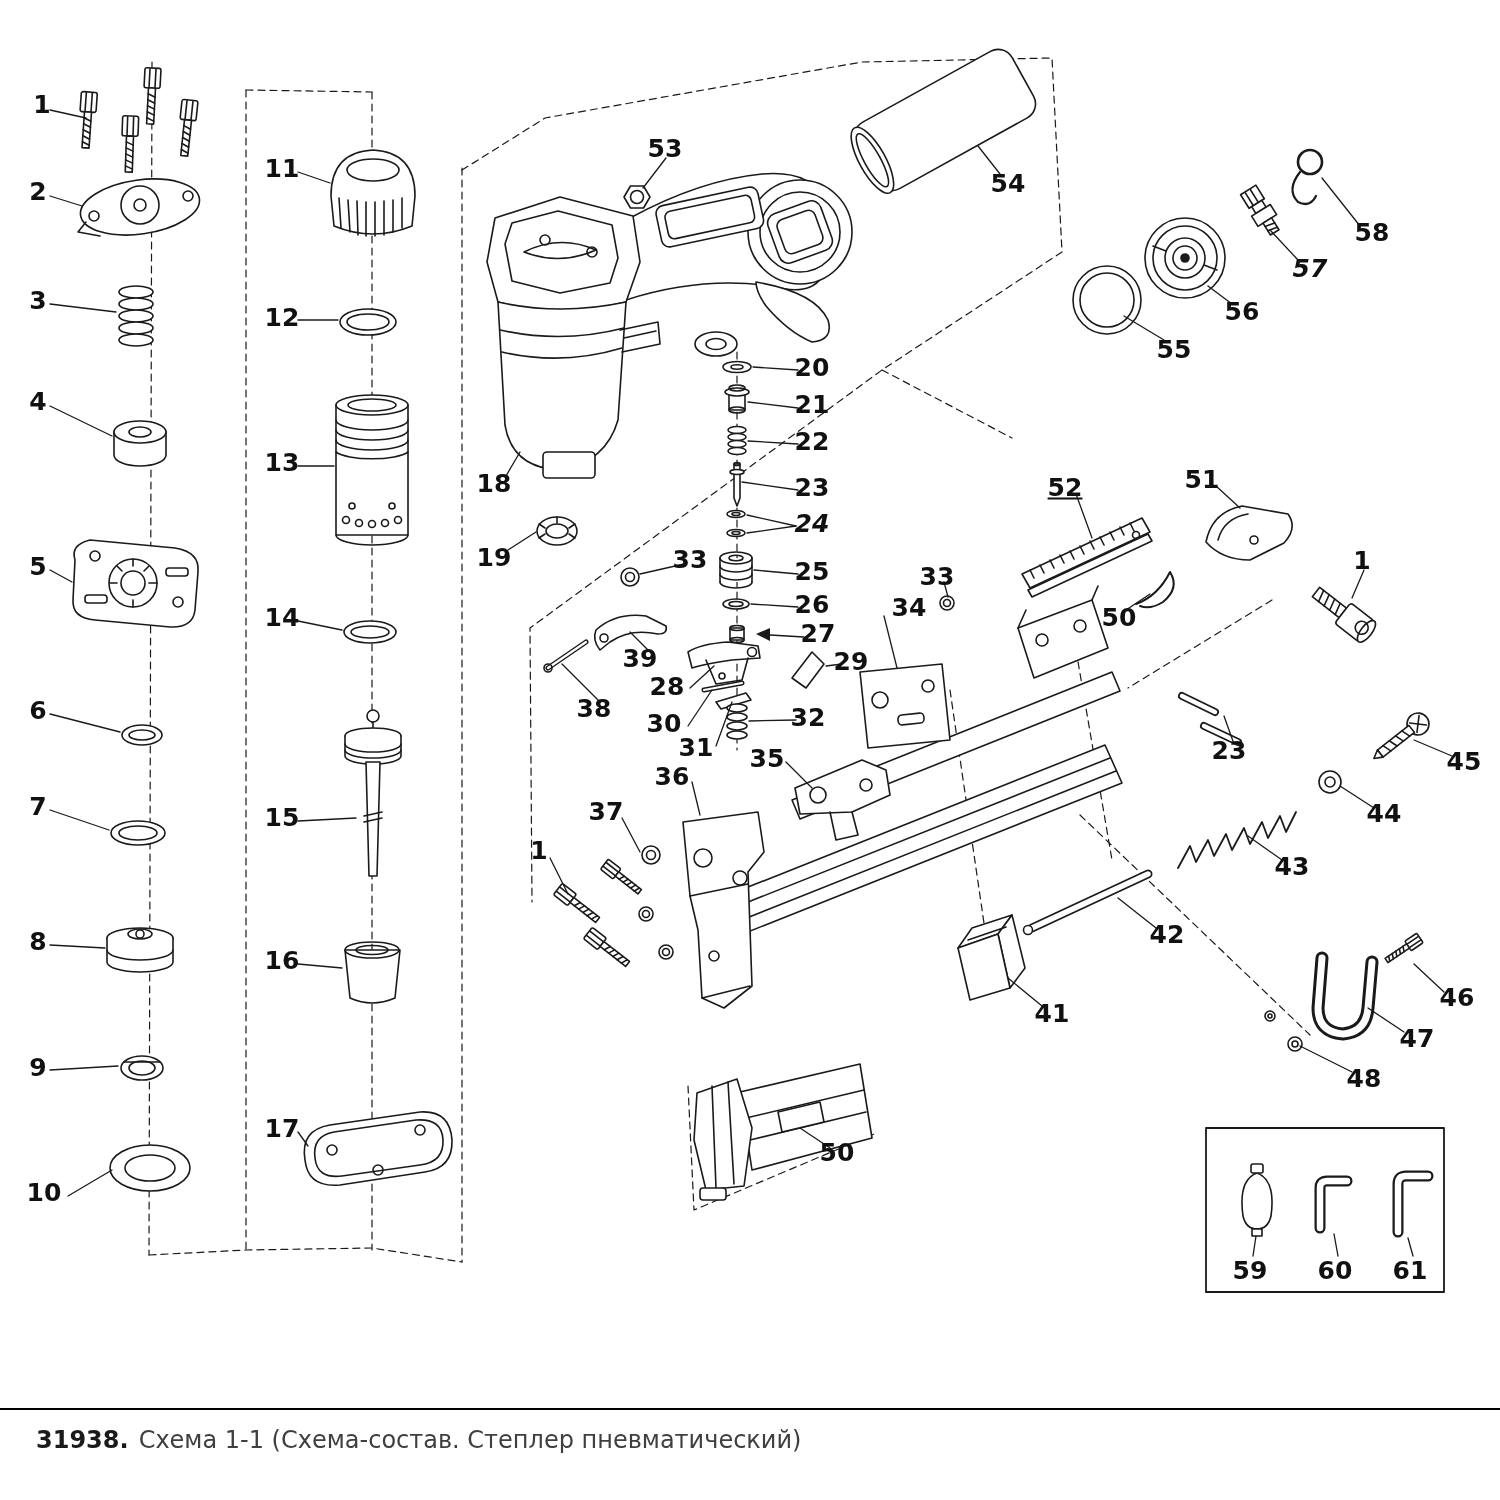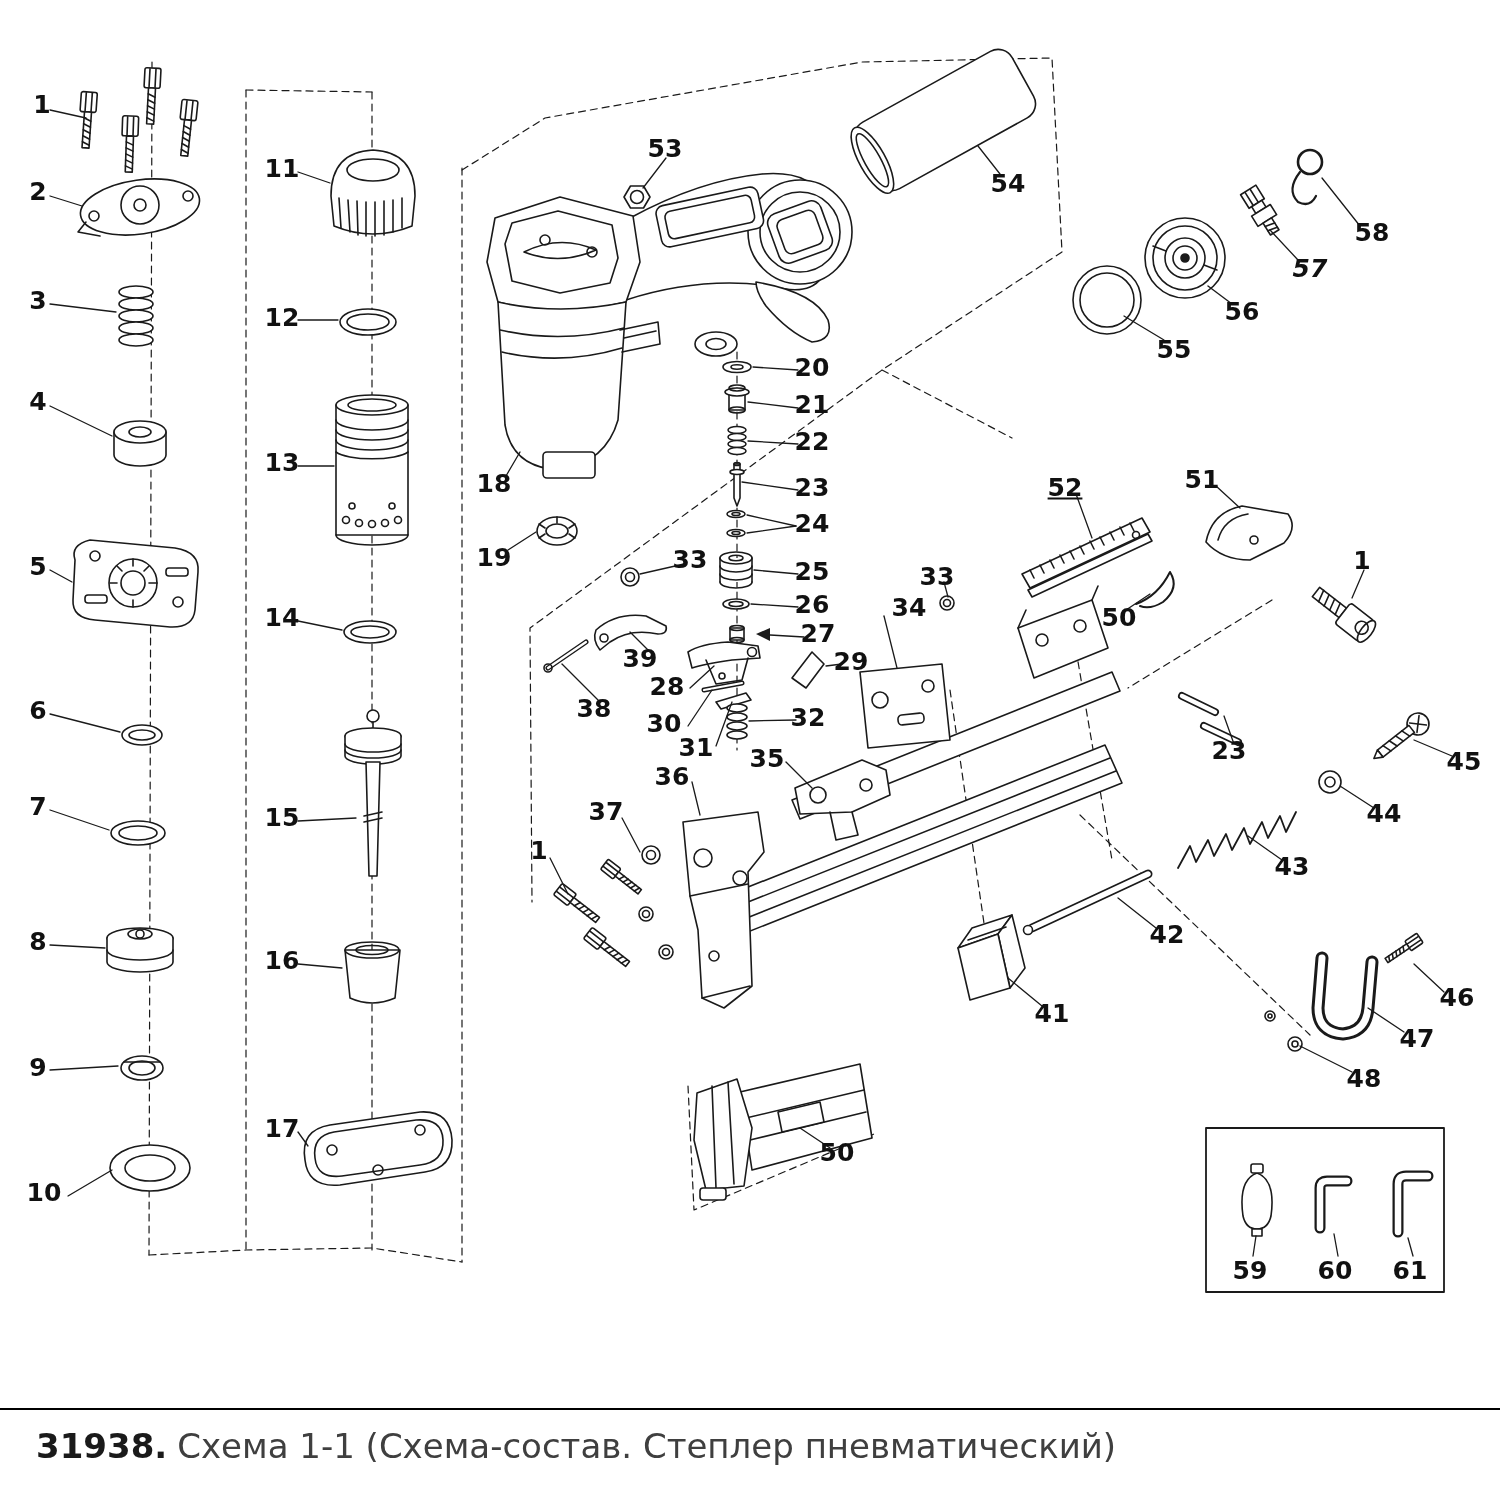--- a/index.html
+++ b/index.html
@@ -7,21 +7,21 @@
         font-family:"DejaVu Sans","Liberation Sans",sans-serif;}
   svg.diagram{position:absolute;top:0;left:0;}
   svg.diagram *{vector-effect:non-scaling-stroke;}
   .callout-layer{position:absolute;top:0;left:0;width:1500px;height:1395px;pointer-events:none;}
   .callout{position:absolute;transform:translate(-50%,-50%);font-weight:bold;font-size:25px;
            color:#111;white-space:nowrap;}
   .footer{position:absolute;top:1408px;left:0;width:1500px;border-top:2px solid #000;}
   .footer-row{display:flex;align-items:center;gap:40px;padding:16px 0 0 36px;}
   .logo{display:flex;align-items:center;gap:12px;background:#58585b;padding:6px 22px;height:50px;box-sizing:border-box;}
   .logo-text{color:#fff;font-weight:bold;font-size:34px;letter-spacing:3px;line-height:1;}
-  .footer-title{font-size:34px;color:#3f3f3f;}
+  .footer-title{font-size:24px;color:#3f3f3f;}
   .doc-num{font-weight:bold;color:#1a1a1a;margin-right:10px;}
 </style>
 </head>
 <body>
 
 <div class="page">
 
   <svg class="diagram" width="1500" height="1395" viewBox="0 0 1500 1395" stroke="#1a1a1a" stroke-width="1.6" fill="none" stroke-linecap="round" stroke-linejoin="round">
 
     <defs>
@@ -631,21 +631,21 @@
       <div class="callout" style="left: 665px; top: 148px;">53</div>
       <div class="callout" style="left: 1008px; top: 183px;">54</div>
       <div class="callout" style="left: 1174px; top: 349px;">55</div>
       <div class="callout" style="left: 1242px; top: 311px;">56</div>
       <div class="callout" style="left: 1310px; top: 268px; font-style: italic;">57</div>
       <div class="callout" style="left: 1372px; top: 232px;">58</div>
       <div class="callout" style="left: 812px; top: 367px;">20</div>
       <div class="callout" style="left: 812px; top: 404px;">21</div>
       <div class="callout" style="left: 812px; top: 441px; text-align: right;">22</div>
       <div class="callout" style="left: 812px; top: 487px;">23</div>
-      <div class="callout" style="left: 812px; top: 523px;">24</div>
+      <div class="callout" style="left: 812px; top: 523px; font-style: italic;">24</div>
       <div class="callout" style="left: 812px; top: 571px;">25</div>
       <div class="callout" style="left: 812px; top: 604px;">26</div>
       <div class="callout" style="left: 818px; top: 633px;">27</div>
       <div class="callout" style="left: 667px; top: 686px;">28</div>
       <div class="callout" style="left: 851px; top: 661px;">29</div>
       <div class="callout" style="left: 664px; top: 723px;">30</div>
       <div class="callout" style="left: 696px; top: 747px;">31</div>
       <div class="callout" style="left: 808px; top: 717px;">32</div>
       <div class="callout" style="left: 690px; top: 559px;">33</div>
       <div class="callout" style="left: 937px; top: 576px;">33</div>

